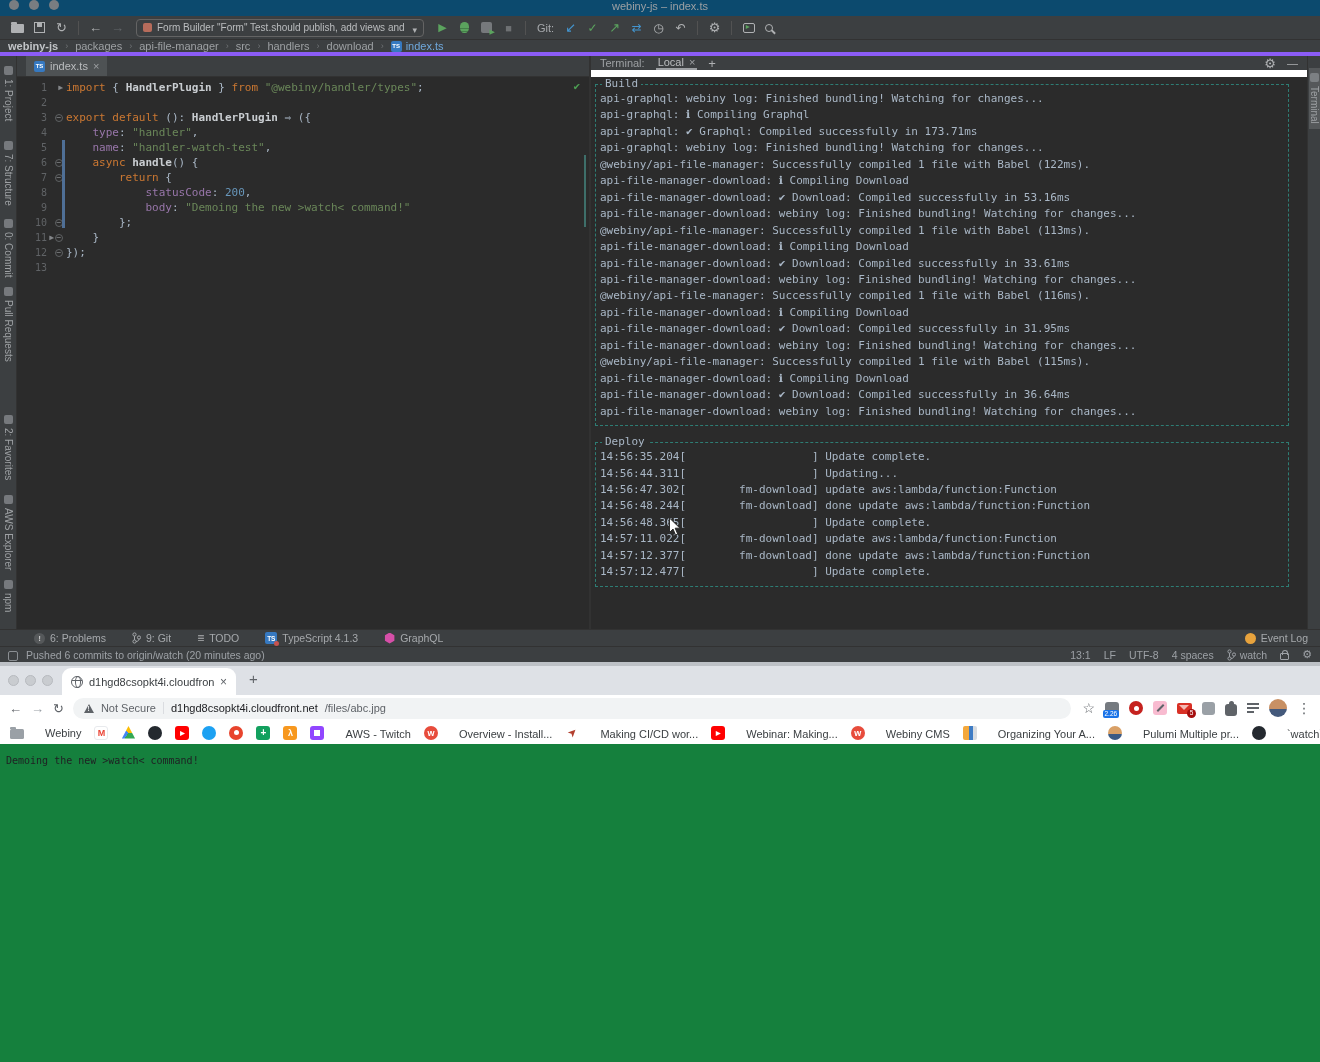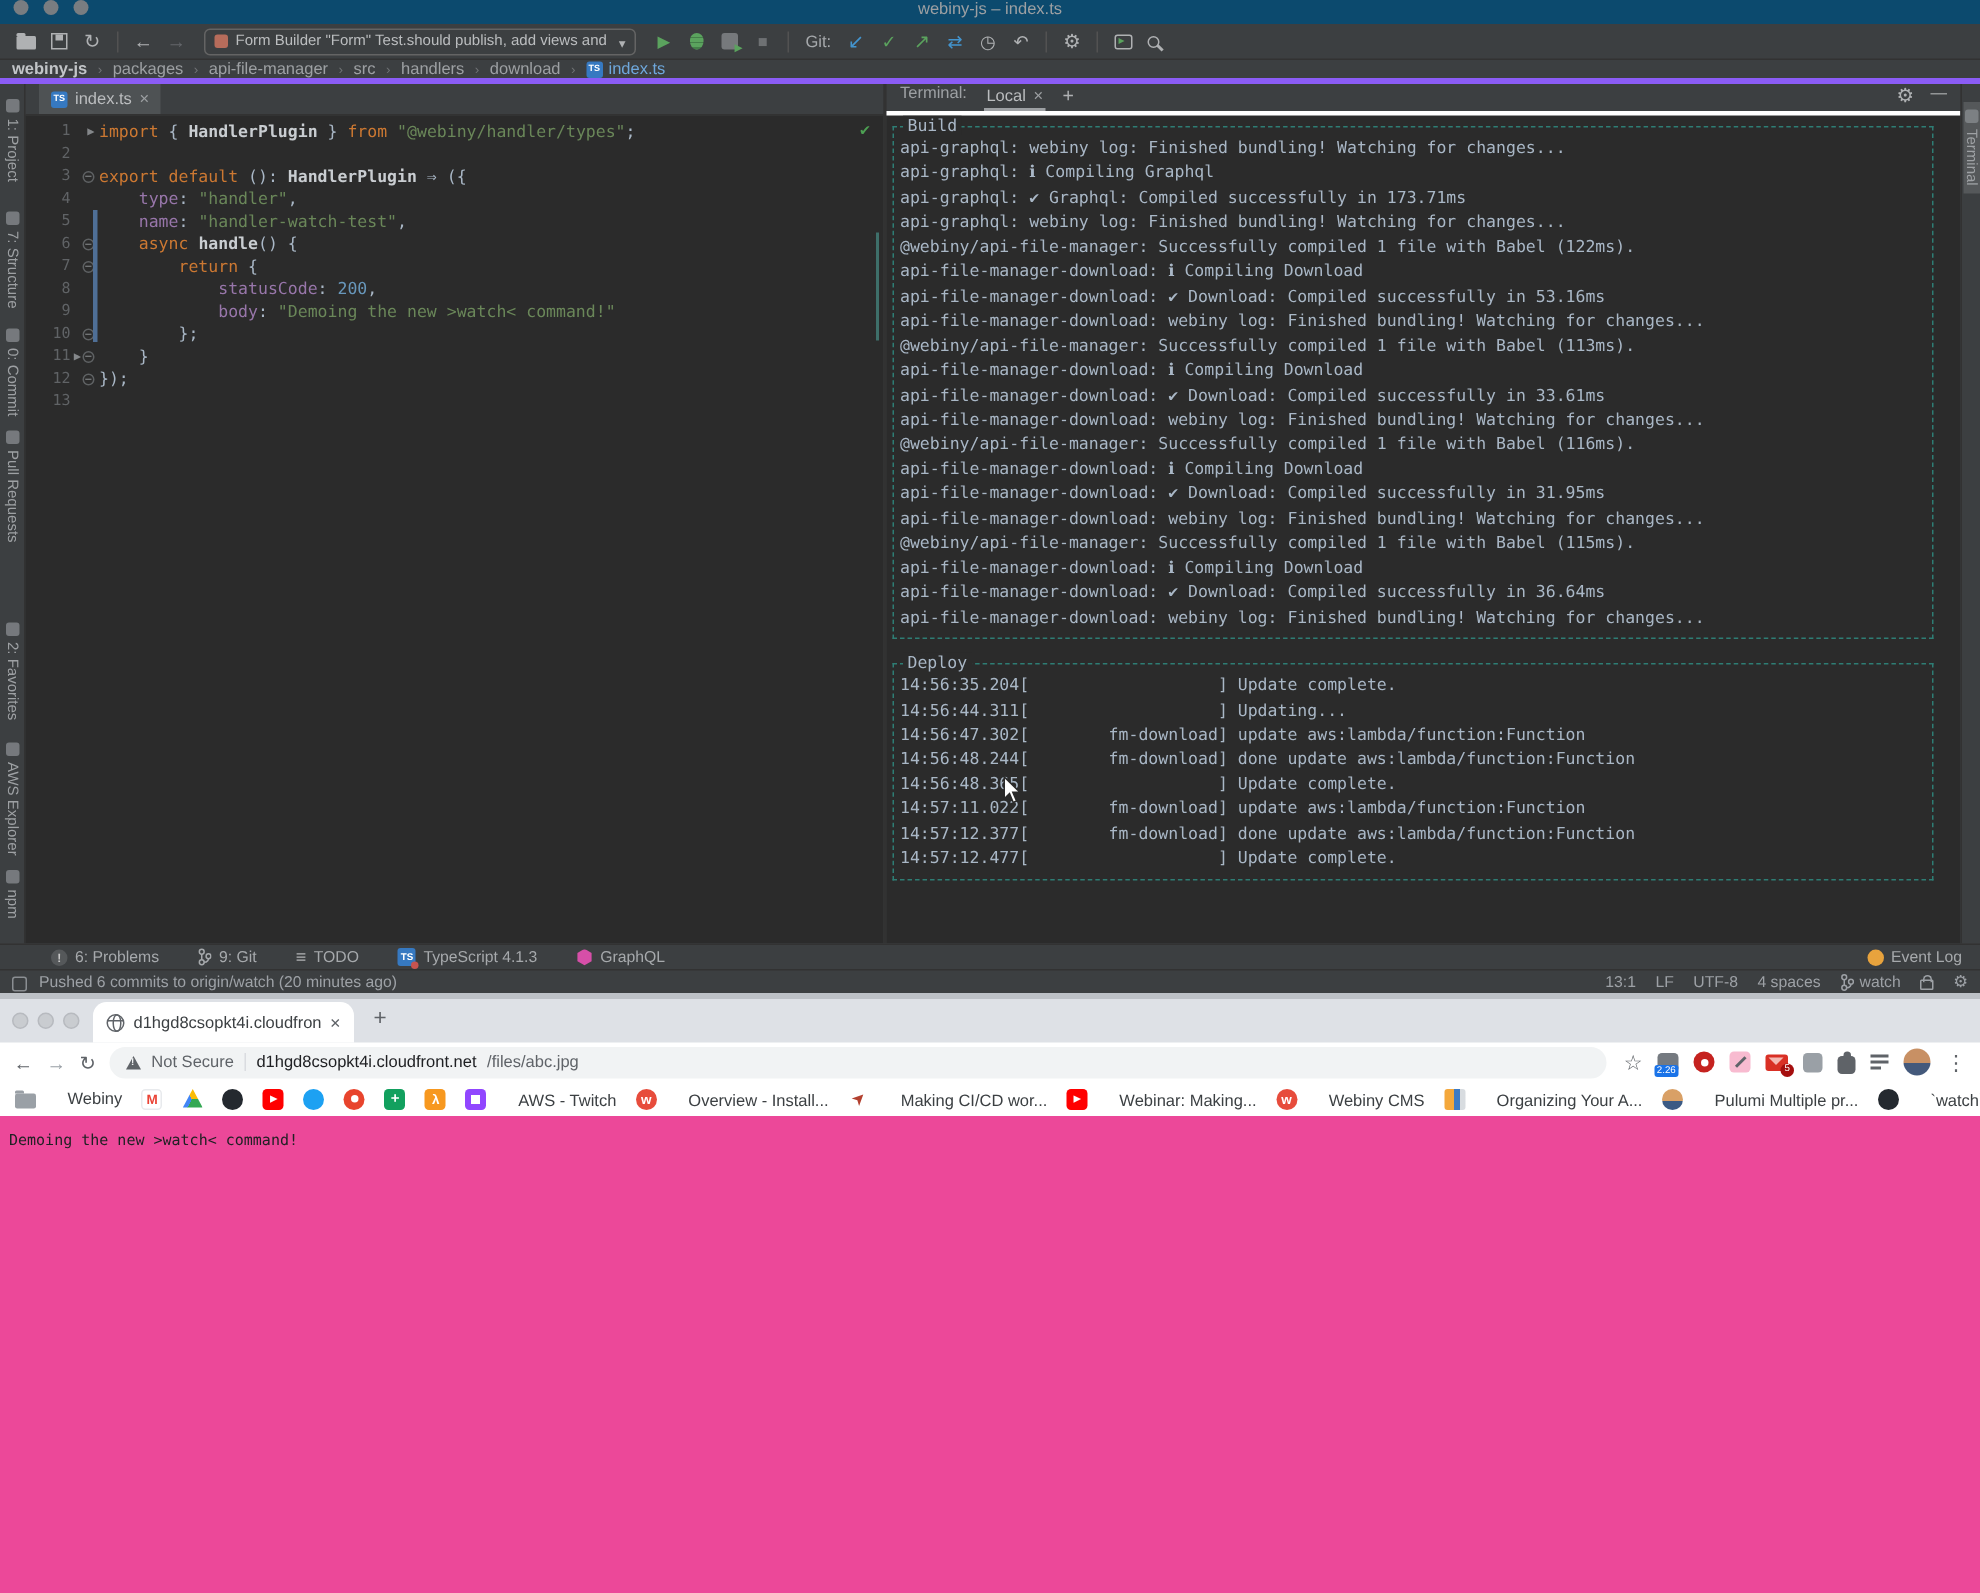--- a/index.html
+++ b/index.html
@@ -79,21 +79,21 @@
 .tk-p{color:var(--text,#A9B7C6)}
 .tk-c,.tk-d{color:#C9CDD1;font-weight:bold}
 .vcs-bar{position:absolute;left:45px;top:63px;width:3px;height:88px;background:#4F6F96}
 .ok-check{position:absolute;top:3px;right:9px;color:#4DA053;font-size:11px}
 .ok-check::after{content:"✔"}
 .scroll-mark{position:absolute;right:3px;top:78px;width:2px;height:72px;background:#3E6F6A}
 
 .splitter{width:2px;flex:none;background:#323232}
 
 .terminal{flex:1;display:flex;flex-direction:column;background:var(--editor-bg,#2B2B2B);min-width:0}
-.term-header{height:21px;flex:none;background:var(--ide-bg,#3C3F41);border-bottom:3px solid #ffffff;display:flex;gap:11px;padding:0 9px;font-size:11px;color:#9DA0A3}
+.term-header{height:21px;flex:none;background:var(--ide-bg,#3C3F41);border-bottom:7px solid #ffffff;display:flex;align-items:center;gap:11px;padding:0 9px;font-size:11px;color:#9DA0A3}
 .term-tab{display:flex;align-items:center;gap:5px;color:#BBBDBF;border-bottom:2px solid #9DA0A3;height:100%;padding:0 2px;cursor:default}
 .term-add{color:#AFB1B3;font-size:13px;cursor:default}
 .spacer{flex:1}
 .gear::after{content:"⚙";font-size:13px;color:#AFB1B3}
 .minim{color:#AFB1B3;font-size:11px;cursor:default}
 .minim::after{content:"—"}
 .term-body{flex:1;padding-left:4px;font-family:"DejaVu Sans Mono","DejaVu Sans",monospace;font-size:11px;color:var(--text,#A9B7C6);overflow:hidden}
 .term-box{position:relative;border:1px dashed var(--teal,#2E7D74);margin:7px 18px 0 0;padding:6px 4px 5px 4px}
 .term-box.deploy{margin-top:16px}
 .box-title{position:absolute;top:-8px;left:6px;background:var(--editor-bg,#2B2B2B);padding:0 3px;font-size:11px;color:#A9B7C6}
@@ -184,21 +184,21 @@
 .bi-lambda::after{content:"λ";font-size:9px;color:#fff;font-weight:bold}
 .bi-twitch{background:#9146FF}
 .bi-twitch::after{content:"";width:6px;height:6px;background:#fff}
 .bi-webiny{background:#E74C3C;border-radius:50%}
 .bi-webiny::after{content:"w";font-size:9px;color:#fff;font-weight:bold}
 .bi-rocket{background:none}
 .bi-rocket::after{content:"➤";transform:rotate(-45deg);font-size:11px;color:#B3402F}
 .bi-books{background:linear-gradient(90deg,#F4A83C 0 45%,#3E7BC4 45% 75%,#D8DCE0 75%);border-radius:2px}
 .bi-avatar{border-radius:50%;background:linear-gradient(#D9A066 55%,#3B5A84 55%)}
 
-.page{flex:1;background:#ec4899;padding:11px 0 0 6px}
+.page{flex:1;background:#15803d;padding:11px 0 0 6px}
 .page pre{font-family:"DejaVu Sans Mono",monospace;font-size:10px;color:#202124}
 
 .cursor{position:absolute;left:668px;top:517px;z-index:9;pointer-events:none}
 </style>
 </head>
 <body>
 
 <div id="screen">
 
   <section class="ide">

